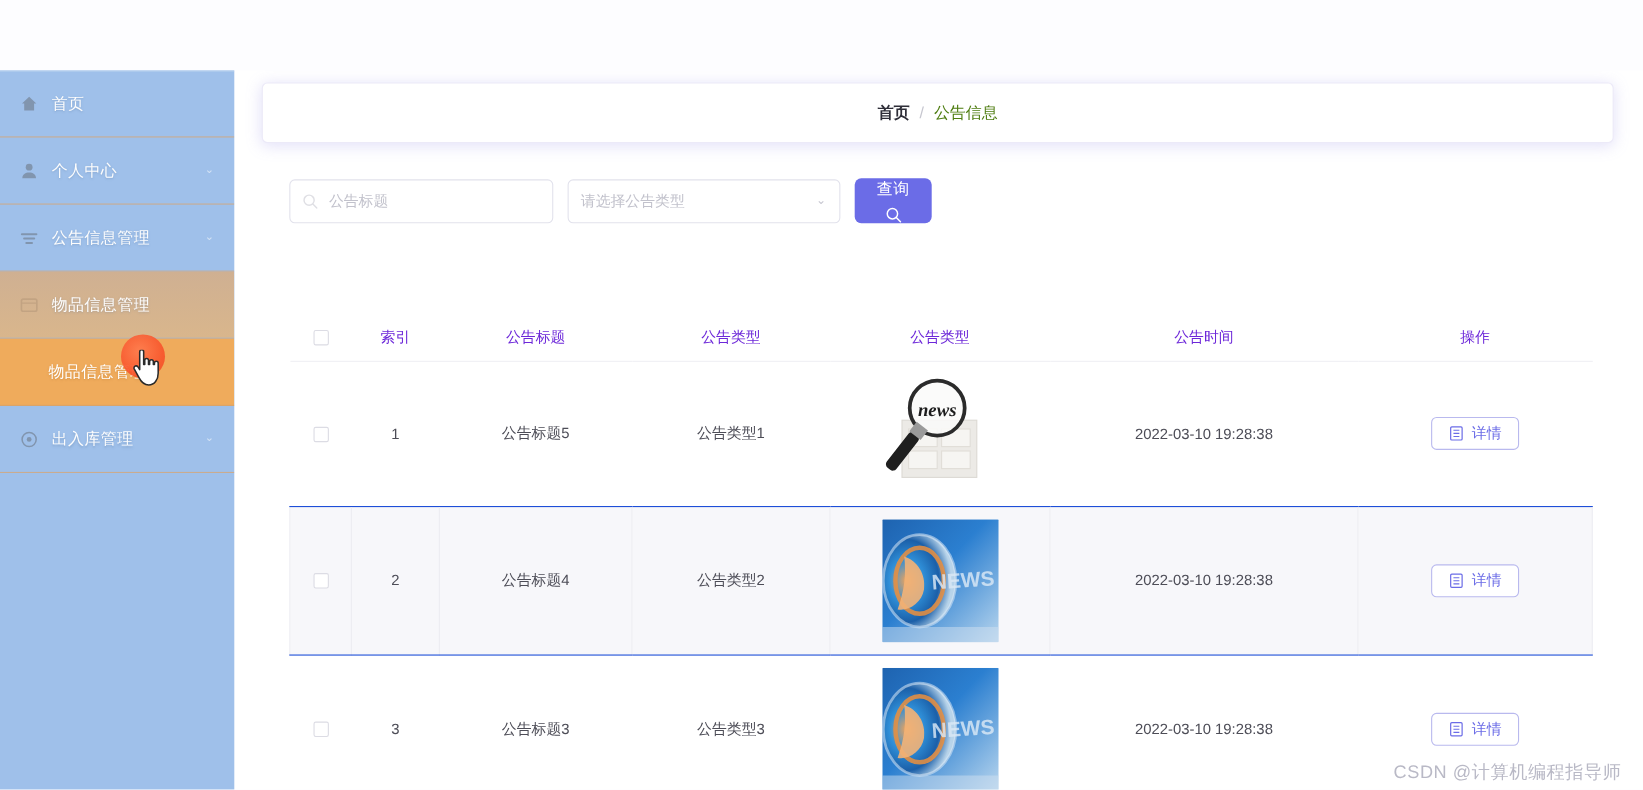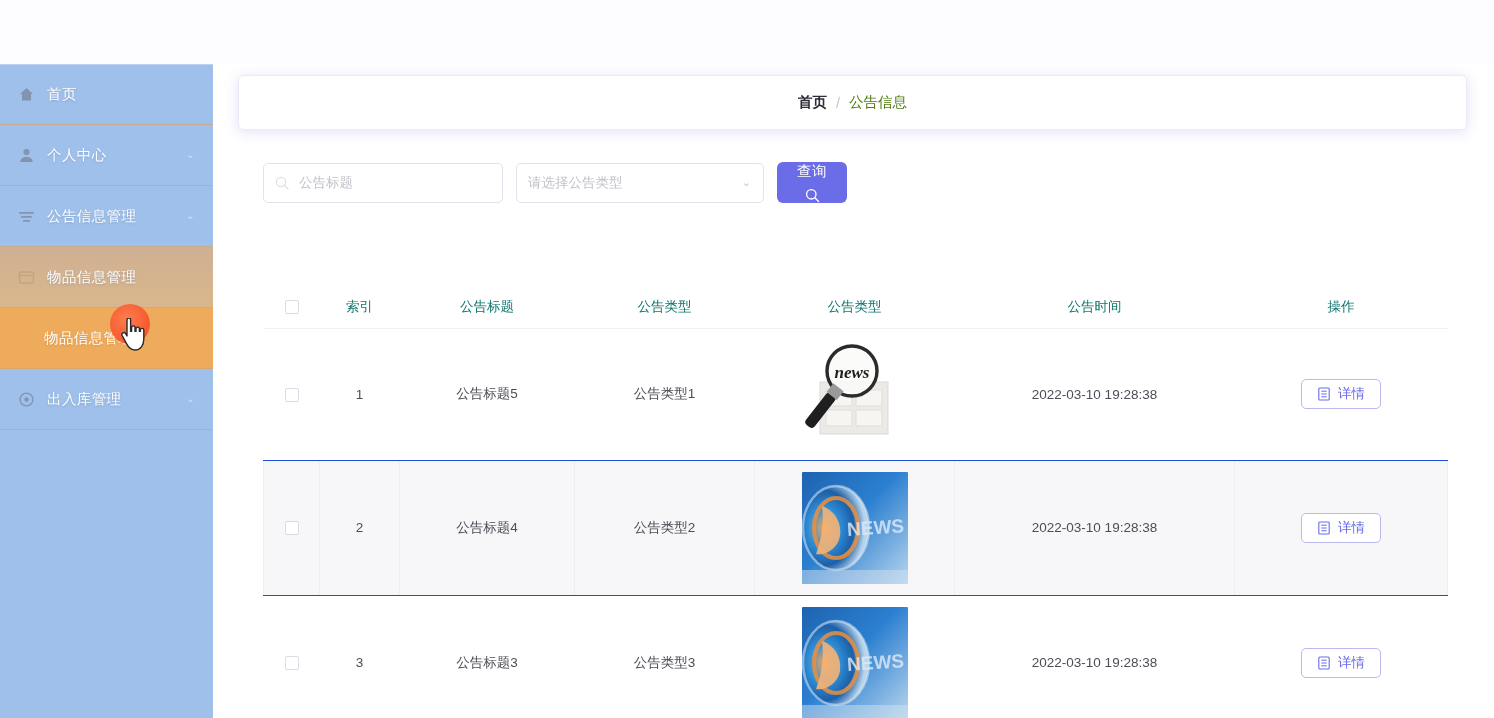--- a/index.html
+++ b/index.html
@@ -219,21 +219,21 @@
     width: 1184px;
   }
   table.data-table {
     width: 1184px;
     border-collapse: collapse;
     table-layout: fixed;
   }
   table.data-table th {
     font-size: 13.5px;
     font-weight: normal;
-    color: #0f766e;
+    color: #6d28d9;
     height: 42px;
     text-align: center;
     border-bottom: 1px solid #f0f0f4;
     vertical-align: middle;
   }
   table.data-table td {
     font-size: 13.5px;
     color: #4d4d57;
     text-align: center;
     vertical-align: middle;
@@ -566,13 +566,14 @@
                 <span>详情</span>
               </button>
             </td>
           </tr>
 
         </tbody>
       </table>
     </div>
   </div>
 
+  <div class="watermark">CSDN @计算机编程指导师</div>
 </div>
 
 </body></html>

